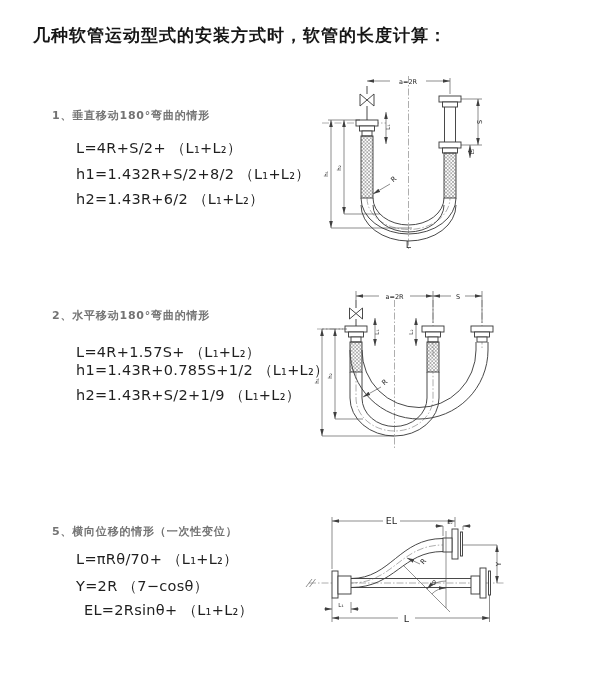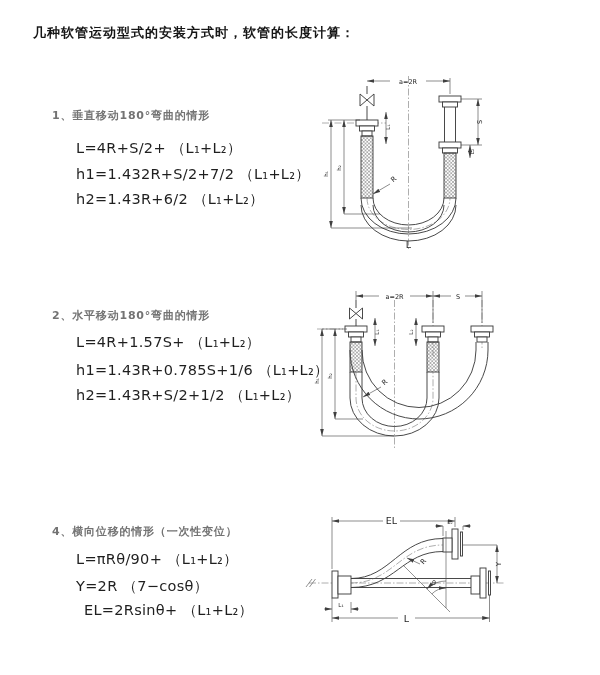--- a/index.html
+++ b/index.html
@@ -2,21 +2,21 @@
 <html><head>
 <meta charset="utf-8">
 <style>
   html,body{margin:0;padding:0;}
   body{
     width:600px;height:675px;position:relative;background:#ffffff;
     font-family:"DejaVu Sans","Liberation Sans",sans-serif;color:#1a1a1a;
     overflow:hidden;
   }
   .doc-title{
-    position:absolute;left:33px;top:24px;font-size:13px;font-weight:600;
+    position:absolute;left:33px;top:24px;font-size:17px;font-weight:600;
     letter-spacing:1px;color:#161616;white-space:nowrap;
   }
   .sec-head{
     position:absolute;font-size:11px;font-weight:600;letter-spacing:0.8px;
     color:#737373;white-space:nowrap;
   }
   .formula{
     position:absolute;font-size:14.5px;font-weight:500;letter-spacing:0.3px;
     color:#1f1f1f;white-space:nowrap;
   }
@@ -34,30 +34,30 @@
   .lbl-m{font-size:7px;}
   .lbl-l{font-size:9.5px;}
 </style>
 </head>
 <body>
 
 <div class="doc-title">几种软管运动型式的安装方式时，软管的长度计算：</div>
 
 <div class="sec-head" style="left:52px;top:108px">1、垂直移动180°弯曲的情形</div>
 <div class="formula" style="left:76px;top:139px">L=4R+S/2+ （L₁+L₂）</div>
-<div class="formula" style="left:76px;top:165px">h1=1.432R+S/2+7/2 （L₁+L₂）</div>
+<div class="formula" style="left:76px;top:165px">h1=1.432R+S/2+8/2 （L₁+L₂）</div>
 <div class="formula" style="left:76px;top:190px">h2=1.43R+6/2 （L₁+L₂）</div>
 
 <div class="sec-head" style="left:52px;top:308px">2、水平移动180°弯曲的情形</div>
-<div class="formula" style="left:76px;top:333px">L=4R+1.57S+ （L₁+L₂）</div>
-<div class="formula" style="left:76px;top:361px">h1=1.43R+0.785S+1/6 （L₁+L₂）</div>
-<div class="formula" style="left:76px;top:386px">h2=1.43R+S/2+1/2 （L₁+L₂）</div>
-
-<div class="sec-head" style="left:52px;top:524px">4、横向位移的情形（一次性变位）</div>
-<div class="formula" style="left:76px;top:550px">L=πRθ/90+ （L₁+L₂）</div>
+<div class="formula" style="left:76px;top:343px">L=4R+1.57S+ （L₁+L₂）</div>
+<div class="formula" style="left:76px;top:361px">h1=1.43R+0.785S+1/2 （L₁+L₂）</div>
+<div class="formula" style="left:76px;top:386px">h2=1.43R+S/2+1/9 （L₁+L₂）</div>
+
+<div class="sec-head" style="left:52px;top:524px">5、横向位移的情形（一次性变位）</div>
+<div class="formula" style="left:76px;top:550px">L=πRθ/70+ （L₁+L₂）</div>
 <div class="formula" style="left:76px;top:577px">Y=2R （7−cosθ）</div>
 <div class="formula" style="left:84px;top:601px">EL=2Rsinθ+ （L₁+L₂）</div>
 
 <svg style="left:320px;top:70px" width="265" height="185" viewBox="0 0 265 185">
   <defs>
     <pattern id="braidp1" width="3.5" height="3.5" patternUnits="userSpaceOnUse">
       <path d="M0,0 L3.5,3.5 M3.5,0 L0,3.5" stroke="#6b6b6b" stroke-width="0.5"></path>
     </pattern>
     <marker id="ar1" markerWidth="8" markerHeight="6" refX="7.3" refY="2.4" orient="auto-start-reverse" markerUnits="userSpaceOnUse">
       <path d="M0,0.5 L7.3,2.4 L0,4.3 Z" fill="#3f3f3f"></path>

